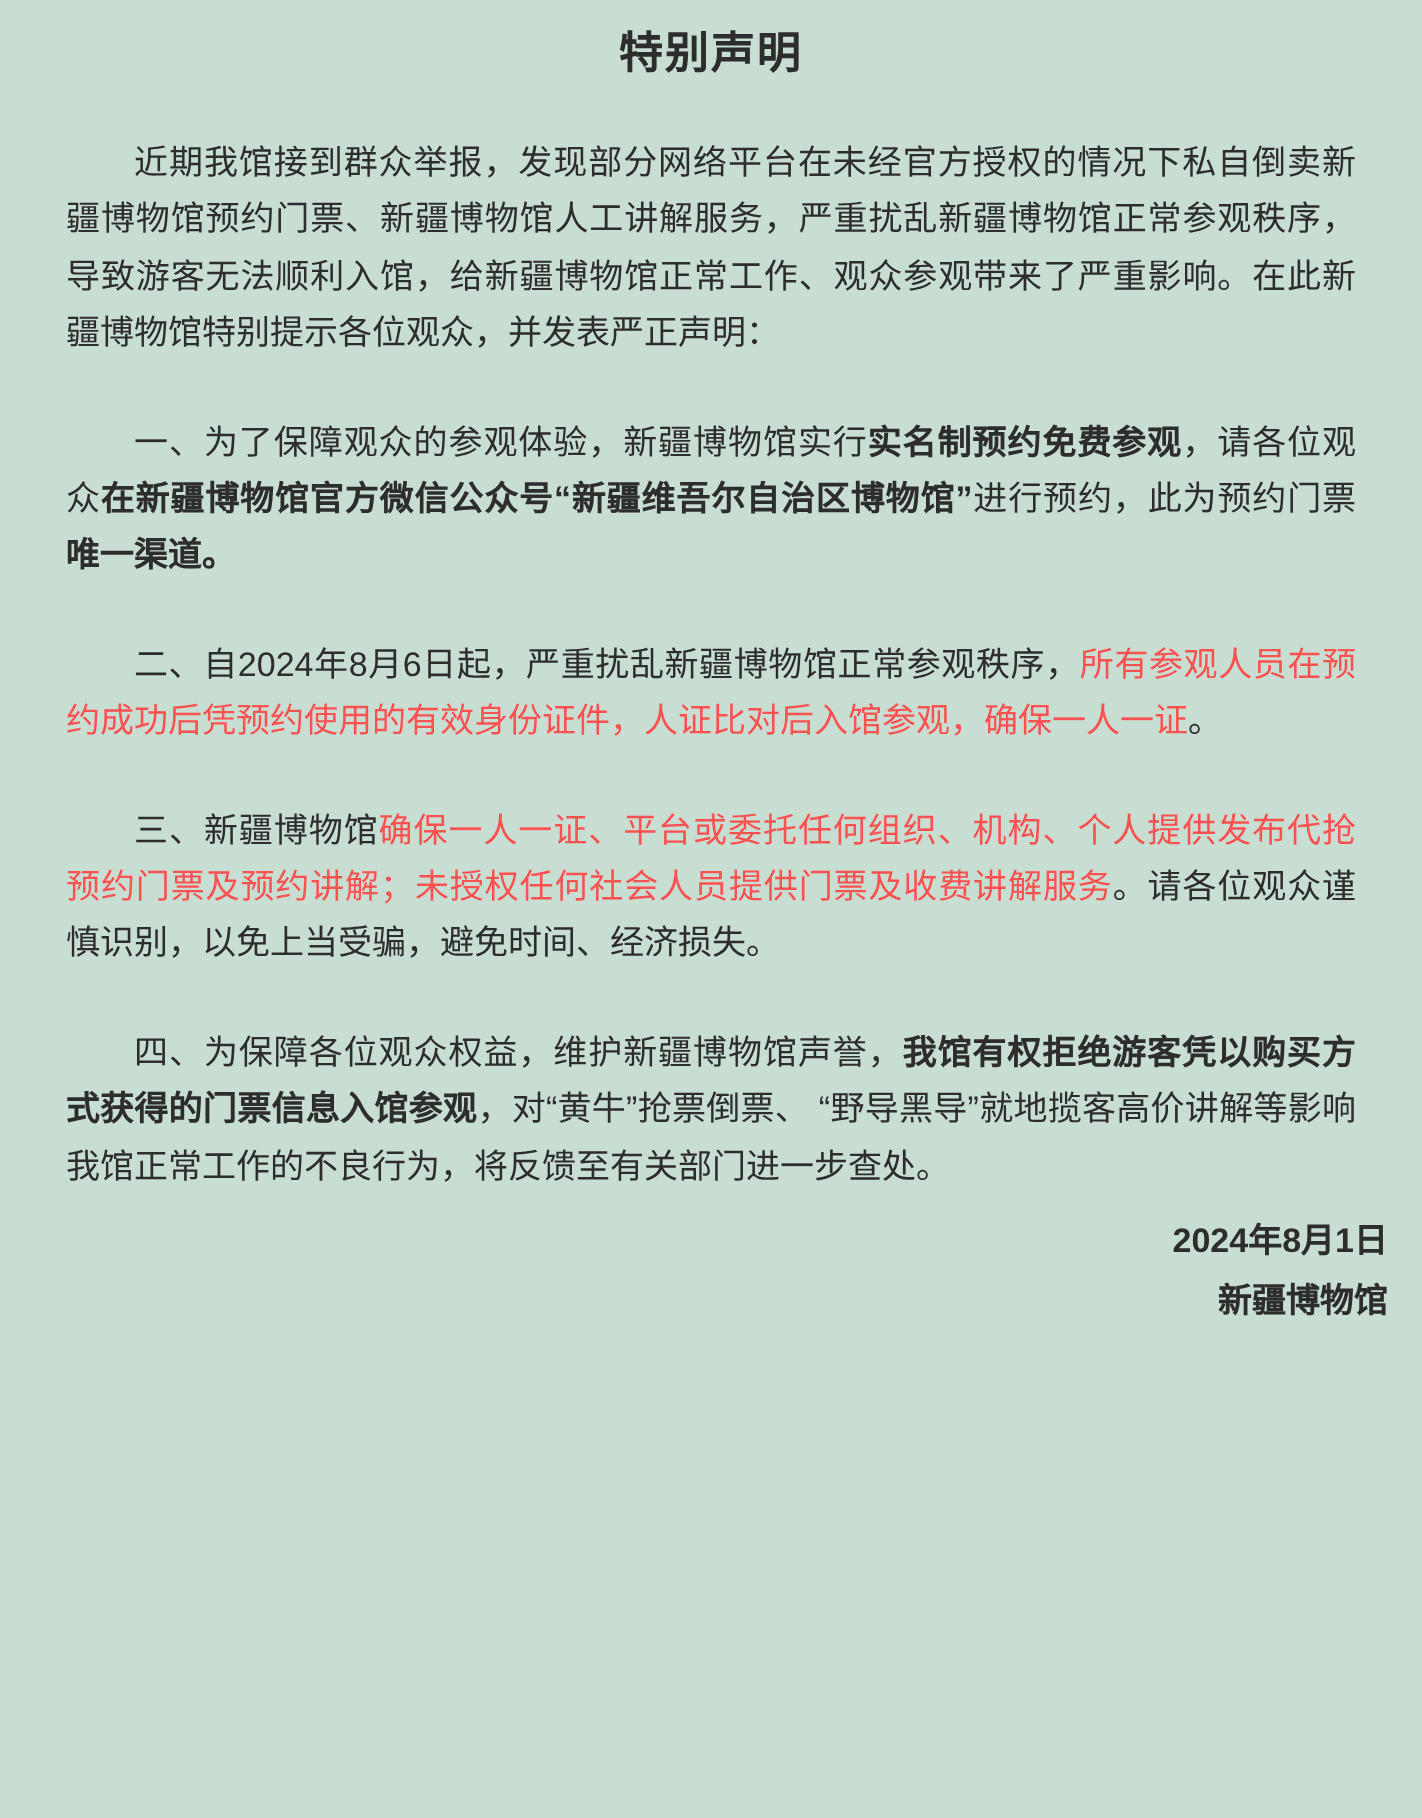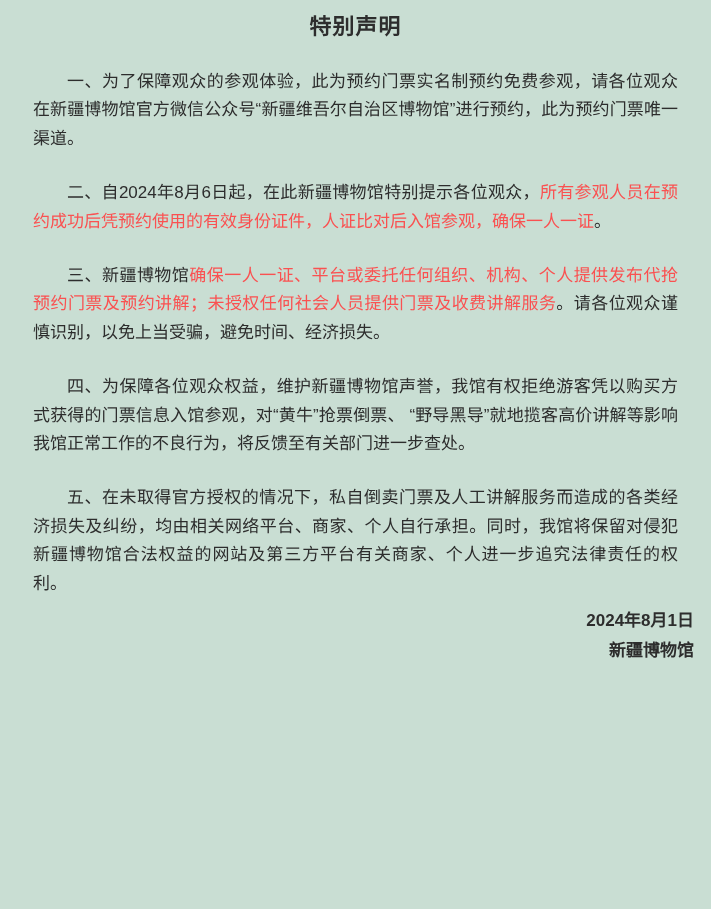--- a/index.html
+++ b/index.html
@@ -31,41 +31,41 @@
     color: var(--ink);
   }
   .salutation {
     margin: 20px 0 0 0;
   }
   .para {
     margin: 26px 0 0 0;
     text-indent: 2em;
     text-align: justify;
   }
-  .run.bold { font-weight: 400; }
+  .run.bold { font-weight: 700; }
   .run.red  { color: var(--red); font-weight: 400; }
   .closing {
     margin: 8px -16px 0 0;
     text-align: right;
     line-height: 30px;
   }
   .closing div { white-space: nowrap; font-weight: bold; }
 </style>
 </head>
 <body>
 
 <div class="page">
   <h1 class="title">特别声明</h1>
 
 
   <div>
-      <p class="para"><span class="run">一、为了保障观众的参观体验，此为预约门票</span><span class="run bold">实名制预约免费参观</span><span class="run">，请各位观众</span><span class="run bold">在新疆博物馆官方微信公众号“新疆维吾尔自治区博物馆”</span><span class="run">进行预约，此为预约门票</span><span class="run bold">唯一渠道。</span></p>
-      <p class="para"><span class="run">二、自2024年8月6日起，在此新疆博物馆特别提示各位观众，</span><span class="run red">所有参观人员在预约成功后凭预约使用的有效身份证件，人证比对后入馆参观，确保一人一证</span><span class="run">。</span></p>
+      <p class="para"><span class="run">近期我馆接到群众举报，发现部分网络平台在未经官方授权的情况下私自倒卖新疆博物馆预约门票、新疆博物馆人工讲解服务，严重扰乱新疆博物馆正常参观秩序，导致游客无法顺利入馆，给新疆博物馆正常工作、观众参观带来了严重影响。在此新疆博物馆特别提示各位观众，并发表严正声明：</span></p>
+      <p class="para"><span class="run">一、为了保障观众的参观体验，新疆博物馆实行</span><span class="run bold">实名制预约免费参观</span><span class="run">，请各位观众</span><span class="run bold">在新疆博物馆官方微信公众号“新疆维吾尔自治区博物馆”</span><span class="run">进行预约，此为预约门票</span><span class="run bold">唯一渠道。</span></p>
+      <p class="para"><span class="run">二、自2024年8月6日起，严重扰乱新疆博物馆正常参观秩序，</span><span class="run red">所有参观人员在预约成功后凭预约使用的有效身份证件，人证比对后入馆参观，确保一人一证</span><span class="run">。</span></p>
       <p class="para"><span class="run">三、新疆博物馆</span><span class="run red">确保一人一证、平台或委托任何组织、机构、个人提供发布代抢预约门票及预约讲解；未授权任何社会人员提供门票及收费讲解服务</span><span class="run">。请各位观众谨慎识别，以免上当受骗，避免时间、经济损失。</span></p>
       <p class="para"><span class="run">四、为保障各位观众权益，维护新疆博物馆声誉，</span><span class="run bold">我馆有权拒绝游客凭以购买方式获得的门票信息入馆参观</span><span class="run">，对“黄牛”抢票倒票、 “野导黑导”就地揽客高价讲解等影响我馆正常工作的不良行为，将反馈至有关部门进一步查处。</span></p>
-      <p class="para"><span class="run">五、在未取得官方授权的情况下，私自倒卖门票及人工讲解服务而造成的各类经济损失及纠纷，</span><span class="run bold">均由相关网络平台、商家、个人自行承担</span><span class="run">。同时，我馆将保留对侵犯新疆博物馆合法权益的网站及第三方平台有关商家、个人进一步追究法律责任的权利。</span></p>
     </div>
 
   <div class="closing">
     <div>2024年8月1日</div>
     <div>新疆博物馆</div>
   </div>
 </div>
 
 </body></html>

